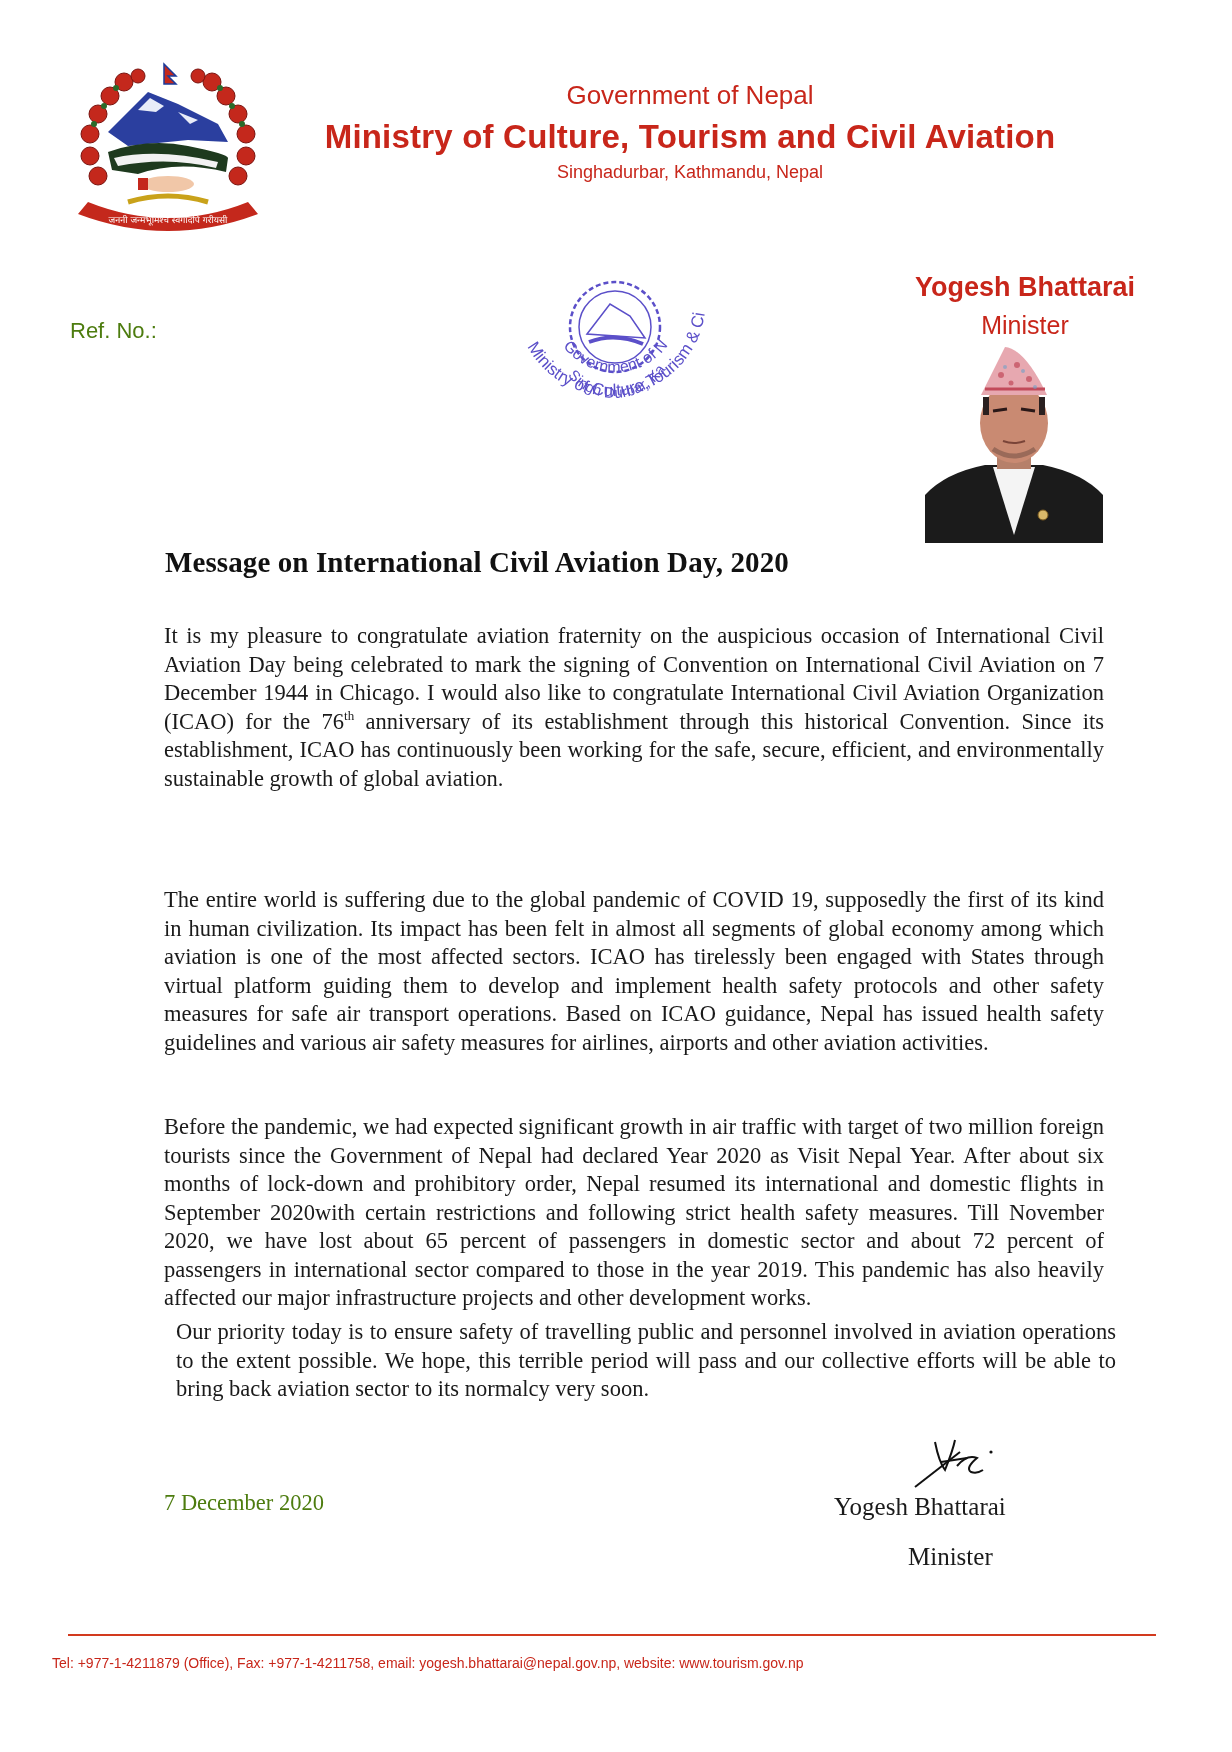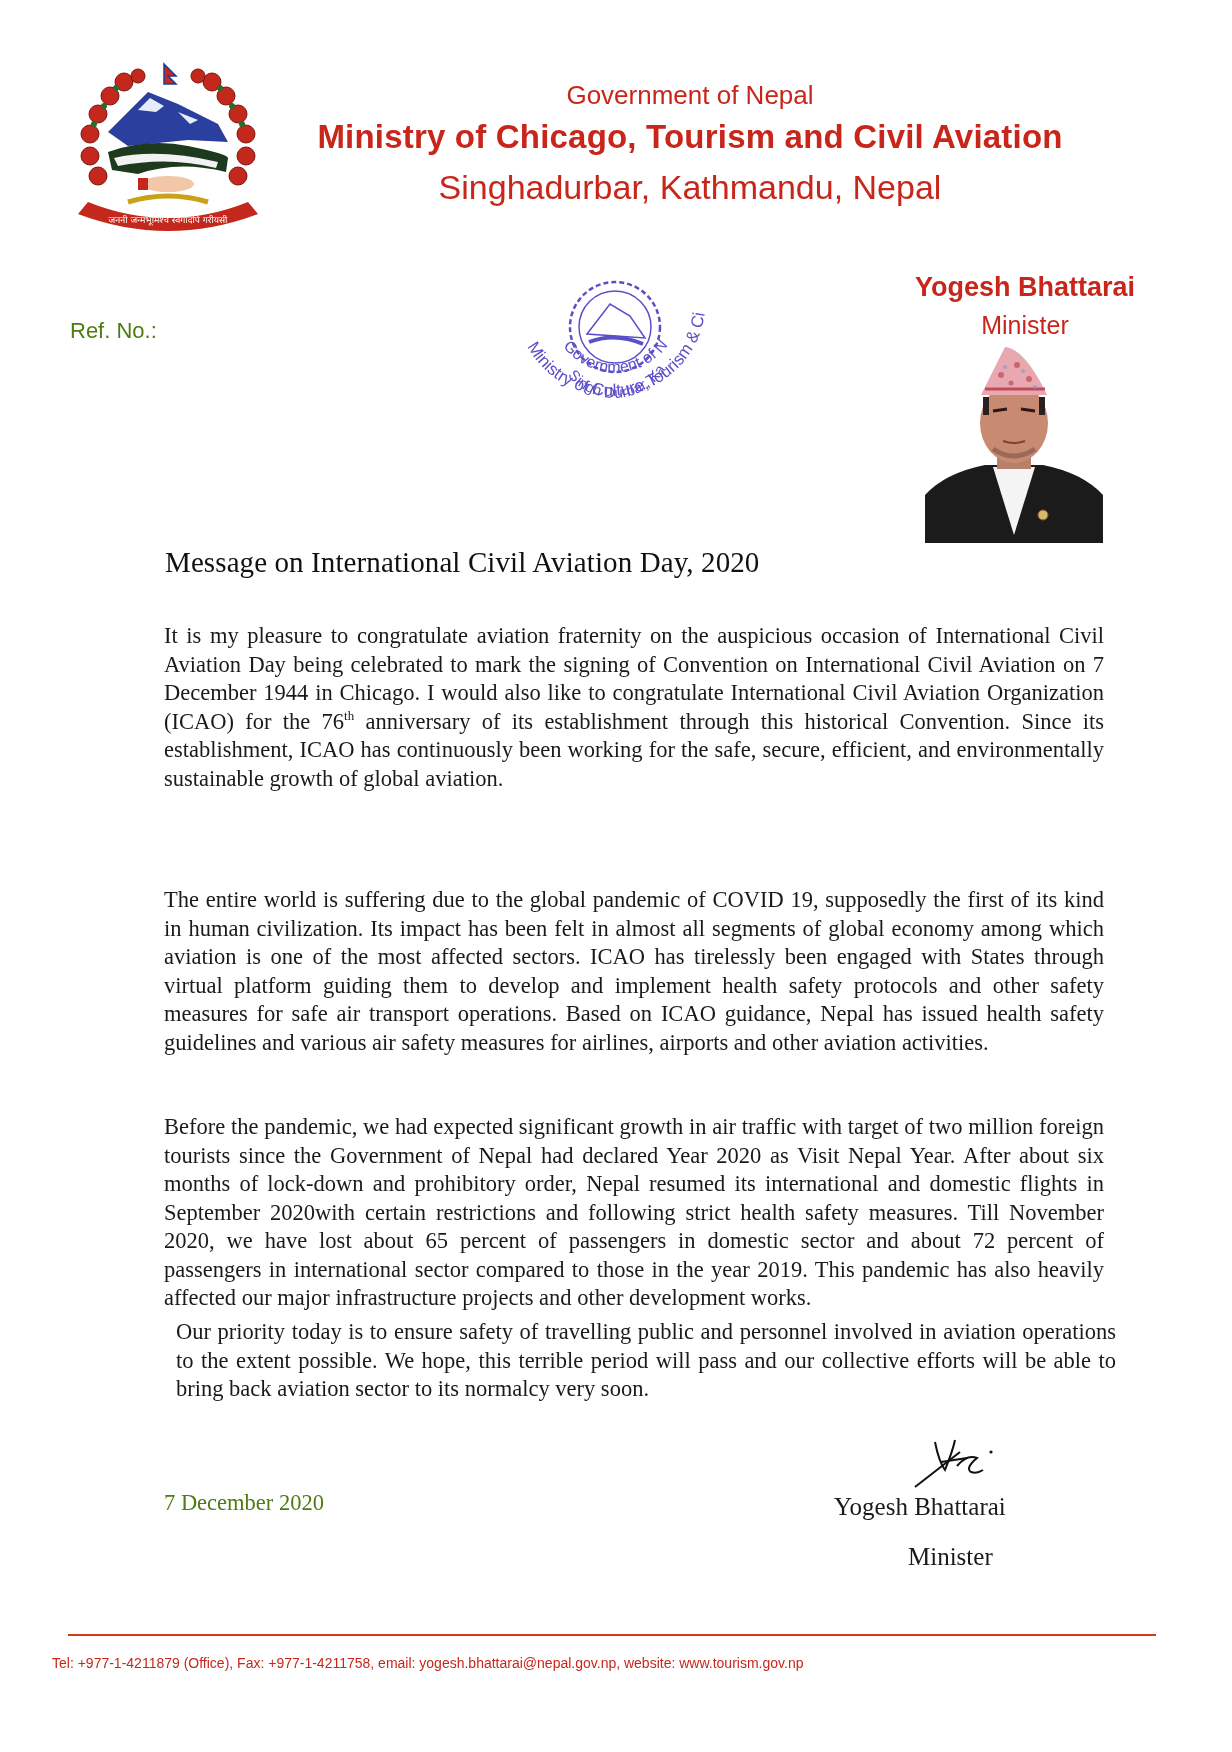--- a/index.html
+++ b/index.html
@@ -9,34 +9,34 @@
     }
     .abs { position: absolute; }
 
     
     #emblem { left: 68px; top: 62px; width: 200px; height: 170px; }
 
     
     .lh { position: absolute; left: 280px; width: 820px; text-align: center; font-family: "Liberation Sans", sans-serif; color: #c8261a; }
     #gov { top: 80px; font-size: 26px; }
     #ministry { top: 118px; font-size: 33px; font-weight: bold; letter-spacing: 0.2px; }
-    #address { top: 168px; font-size: 34px; }
+    #address { top: 162px; font-size: 18px; }
 
     #refno { left: 70px; top: 318px; font-family: "Liberation Sans", sans-serif; font-size: 22px; color: #4d7c0f; }
 
     
     #stamp { left: 505px; top: 272px; width: 230px; height: 190px; }
 
     
     #min-name { left: 880px; top: 272px; width: 290px; text-align: center; font-family: "Liberation Sans", sans-serif; font-weight: bold; font-size: 27px; color: #c8261a; }
     #min-title { left: 880px; top: 311px; width: 290px; text-align: center; font-family: "Liberation Sans", sans-serif; font-size: 25px; color: #c8261a; }
     #photo { left: 925px; top: 345px; width: 178px; height: 198px; }
 
     
-    #doc-title { left: 165px; top: 546px; font-size: 29px; font-weight: normal; color: #111; letter-spacing: 0.1px; }
+    #doc-title { left: 165px; top: 546px; font-size: 29px; font-weight: bold; color: #111; letter-spacing: 0.1px; }
 
     
     .para {
       position: absolute; left: 164px; width: 940px;
       font-size: 22.5px; line-height: 28.5px; text-align: justify; color: #1a1a1a;
     }
     #p1 { top: 622px; }
     #p2 { top: 886px; }
     #p3 { top: 1113px; }
     #p4 { top: 1306px; }
@@ -93,21 +93,21 @@
   <ellipse cx="100" cy="122" rx="26" ry="8" fill="#f1c7a8"></ellipse>
   <rect x="70" y="116" width="10" height="12" fill="#c4281c"></rect>
 
   <path d="M60,140 Q100,128 140,140" stroke="#c9a21a" stroke-width="5" fill="none"></path>
 
   <path d="M20,140 Q100,172 180,140 L190,152 Q100,186 10,152 Z" fill="#c4281c"></path>
   <text x="100" y="161" text-anchor="middle" font-size="9" fill="#fff" font-family="DejaVu Sans, sans-serif">जननी जन्मभूमिश्च स्वर्गादपि गरीयसी</text>
 </svg>
 
 <div id="gov" class="lh">Government of Nepal</div>
-<div id="ministry" class="lh">Ministry of Chicago, Tourism and Civil Aviation</div>
+<div id="ministry" class="lh">Ministry of Culture, Tourism and Civil Aviation</div>
 <div id="address" class="lh">Singhadurbar, Kathmandu, Nepal</div>
 
 <div id="refno" class="abs">Ref. No.:</div>
 
 <svg id="stamp" class="abs" viewBox="0 0 230 190">
   <defs>
     <path id="arc-outer" d="M20,70 A95,95 0 0 0 200,40"></path>
     <path id="arc-mid" d="M55,70 A65,65 0 0 0 165,70"></path>
     <path id="arc-inner" d="M60,100 A60,60 0 0 0 160,98"></path>
   </defs>

